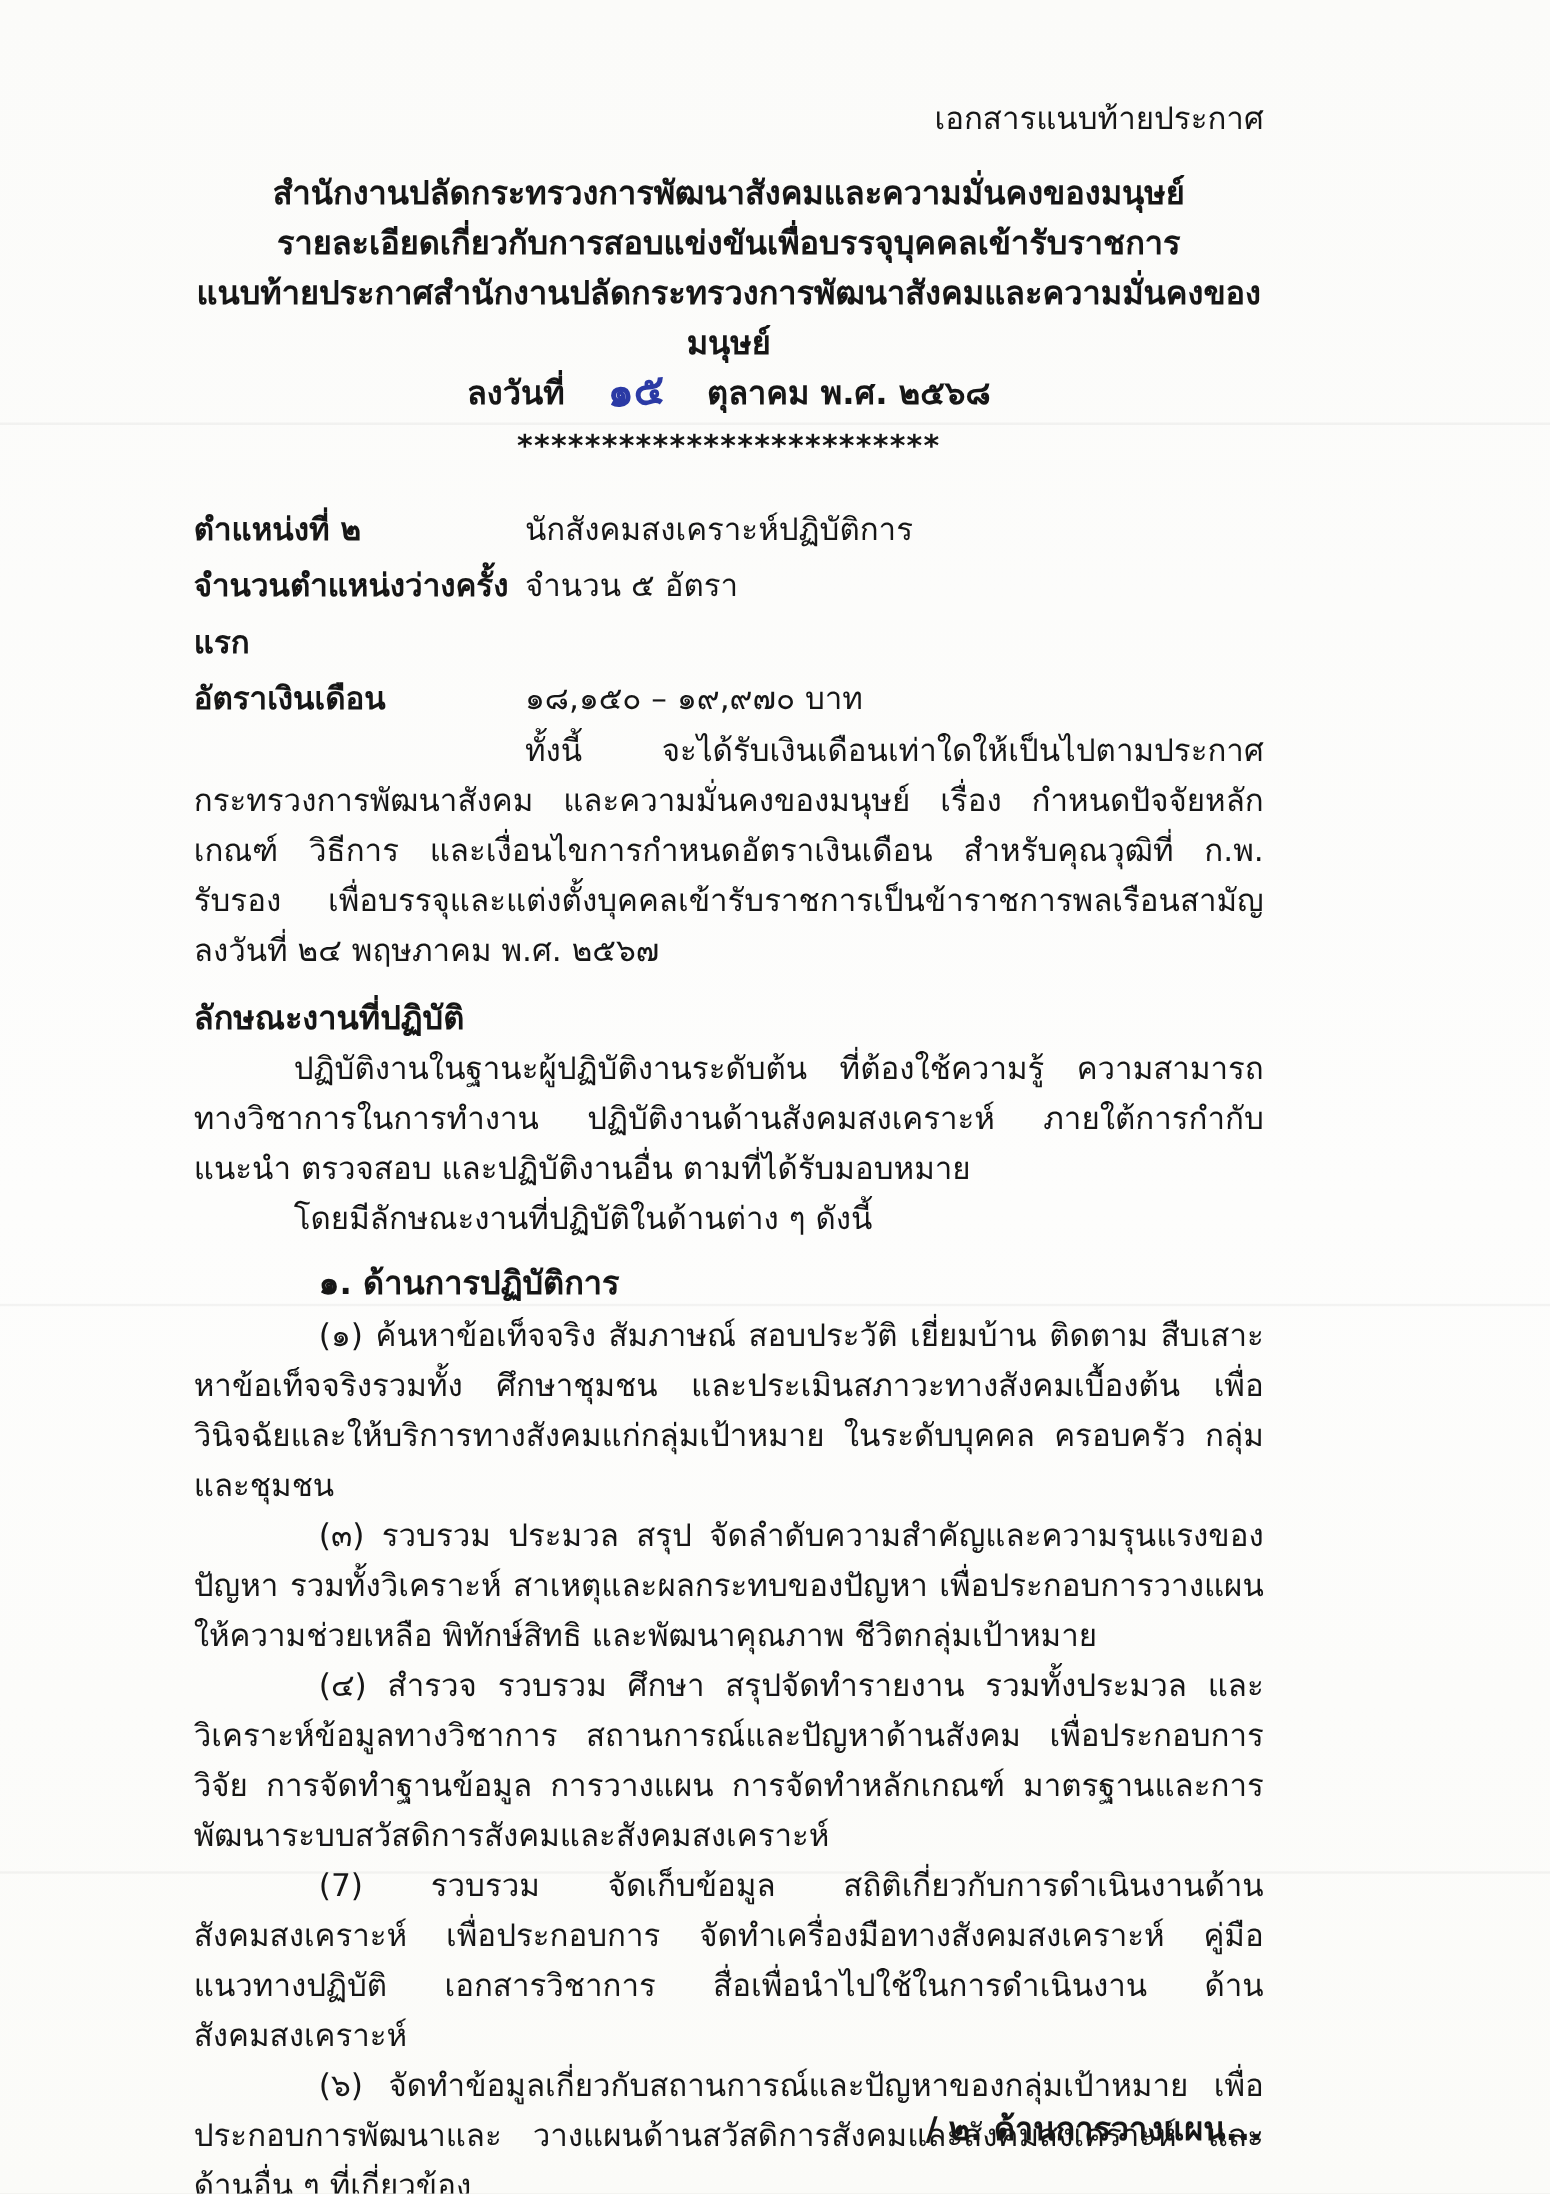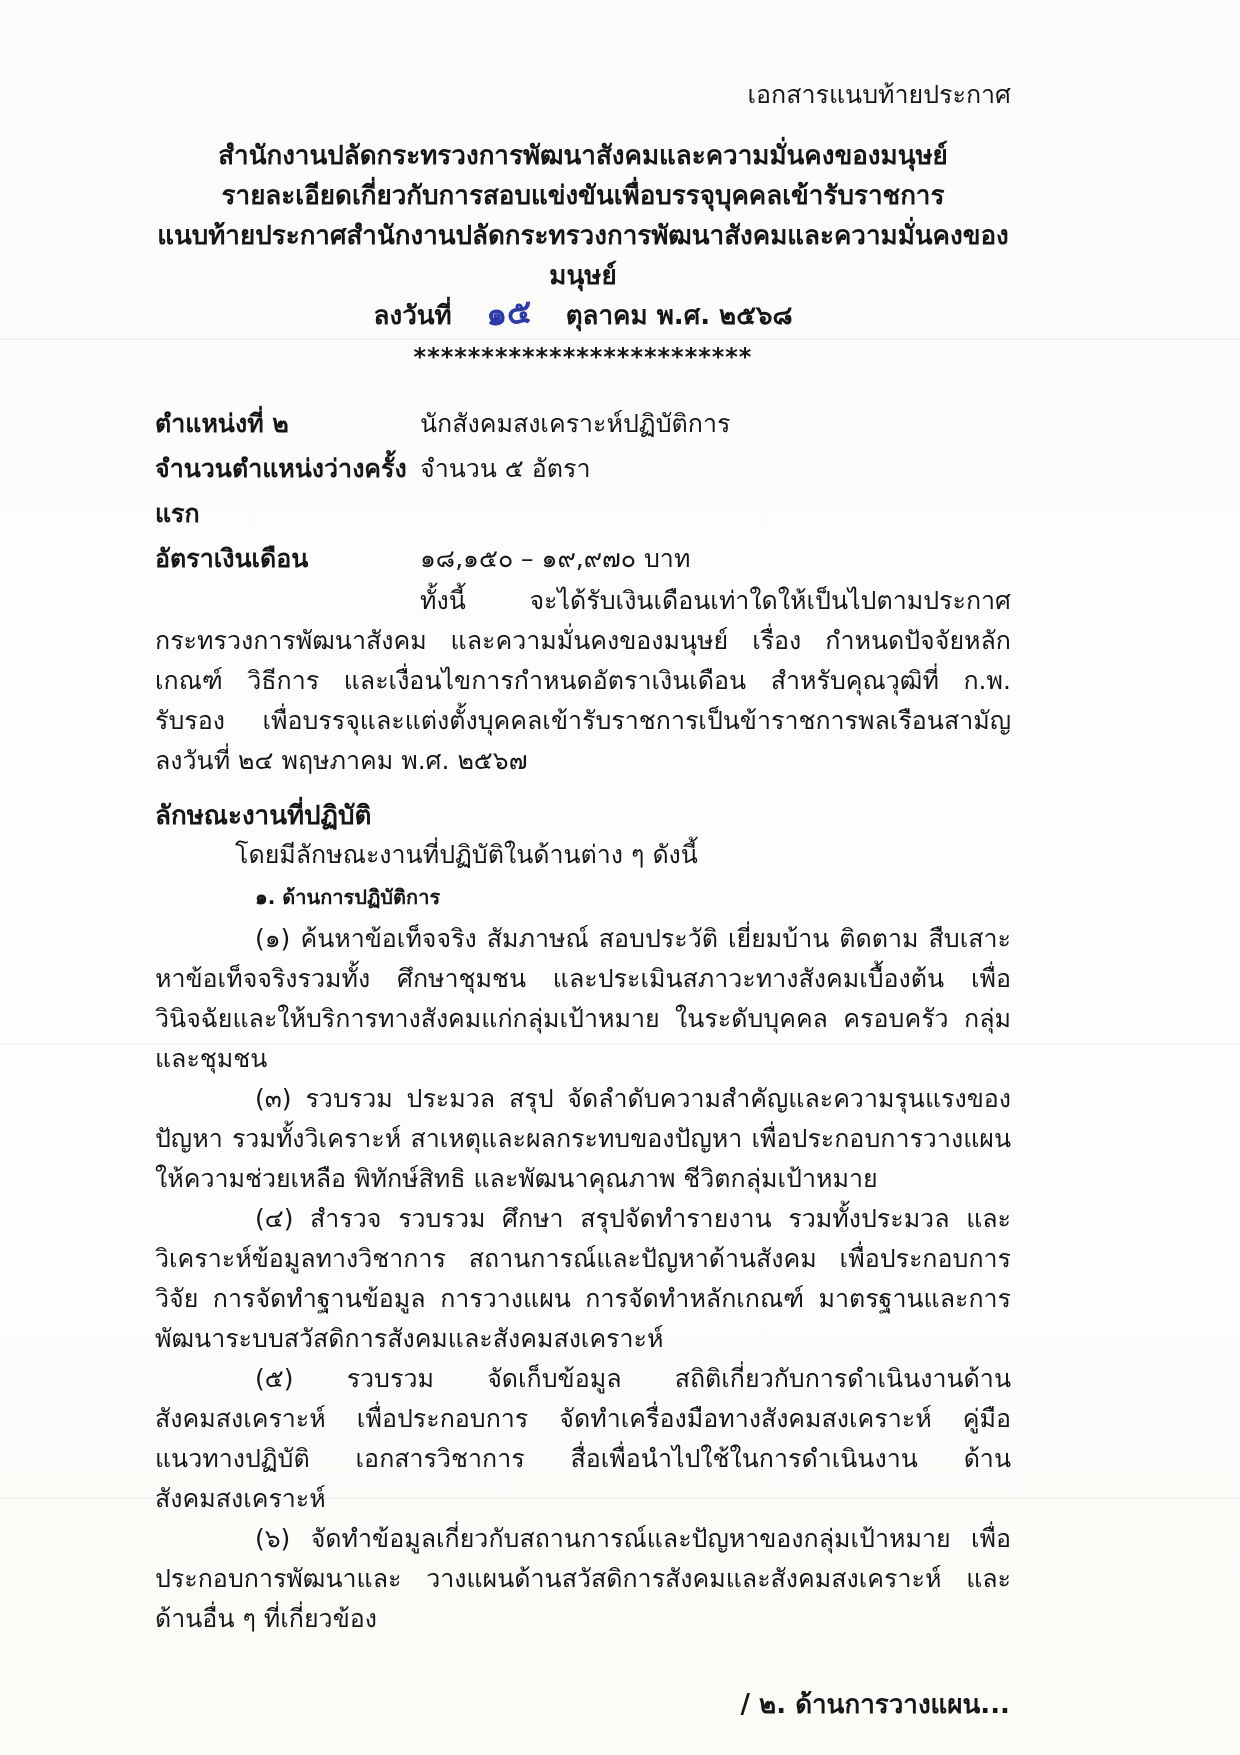--- a/index.html
+++ b/index.html
@@ -86,23 +86,23 @@
   .indent-md { text-indent: 80px; }
   .indent-item { text-indent: 100px; }
   .no-just { text-align: left; }
   .sec-heading {
     margin: 14px 0 0 0;
     font-size: 26px;
     font-weight: bold;
     line-height: 40px;
   }
   .sub-heading {
-    margin: 0 0 0 0;
+    margin: 10px 0 0 0;
     padding-left: 100px;
-    font-size: 20px;
+    font-size: 26px;
     font-weight: bold;
     line-height: 44px;
   }
   .footer {
     position: absolute;
     right: 230px;
     top: 1684px;
     font-weight: bold;
     font-size: 26px;
   }
@@ -143,26 +143,27 @@
       <div class="field-row">
         <div class="f-label">อัตราเงินเดือน</div>
         <div class="f-value">๑๘,๑๕๐ – ๑๙,๙๗๐ บาท</div>
       </div>
     </div>
 
     <p class="para indent-lg">ทั้งนี้ จะได้รับเงินเดือนเท่าใดให้เป็นไปตามประกาศกระทรวงการพัฒนาสังคม และความมั่นคงของมนุษย์ เรื่อง กำหนดปัจจัยหลักเกณฑ์ วิธีการ และเงื่อนไขการกำหนดอัตราเงินเดือน สำหรับคุณวุฒิที่ ก.พ. รับรอง เพื่อบรรจุและแต่งตั้งบุคคลเข้ารับราชการเป็นข้าราชการพลเรือนสามัญ ลงวันที่ ๒๔ พฤษภาคม พ.ศ. ๒๕๖๗</p>
 
     <h3 class="sec-heading">ลักษณะงานที่ปฏิบัติ</h3>
 
+    <p class="para indent-md">ปฏิบัติงานในฐานะผู้ปฏิบัติงานระดับต้น ที่ต้องใช้ความรู้ ความสามารถทางวิชาการในการทำงาน ปฏิบัติงานด้านสังคมสงเคราะห์ ภายใต้การกำกับ แนะนำ ตรวจสอบ และปฏิบัติงานอื่น ตามที่ได้รับมอบหมาย</p>
     <p class="para indent-md no-just">โดยมีลักษณะงานที่ปฏิบัติในด้านต่าง ๆ ดังนี้</p>
 
     <h4 class="sub-heading">๑. ด้านการปฏิบัติการ</h4>
 
     <p class="para indent-item">(๑) ค้นหาข้อเท็จจริง สัมภาษณ์ สอบประวัติ เยี่ยมบ้าน ติดตาม สืบเสาะหาข้อเท็จจริงรวมทั้ง ศึกษาชุมชน และประเมินสภาวะทางสังคมเบื้องต้น เพื่อวินิจฉัยและให้บริการทางสังคมแก่กลุ่มเป้าหมาย ในระดับบุคคล ครอบครัว กลุ่ม และชุมชน</p>
     <p class="para indent-item">(๓) รวบรวม ประมวล สรุป จัดลำดับความสำคัญและความรุนแรงของปัญหา รวมทั้งวิเคราะห์ สาเหตุและผลกระทบของปัญหา เพื่อประกอบการวางแผนให้ความช่วยเหลือ พิทักษ์สิทธิ และพัฒนาคุณภาพ ชีวิตกลุ่มเป้าหมาย</p>
     <p class="para indent-item">(๔) สำรวจ รวบรวม ศึกษา สรุปจัดทำรายงาน รวมทั้งประมวล และวิเคราะห์ข้อมูลทางวิชาการ สถานการณ์และปัญหาด้านสังคม เพื่อประกอบการวิจัย การจัดทำฐานข้อมูล การวางแผน การจัดทำหลักเกณฑ์ มาตรฐานและการพัฒนาระบบสวัสดิการสังคมและสังคมสงเคราะห์</p>
-    <p class="para indent-item">(๕) รวบรวม จัดเก็บข้อมูล สถิติเกี่ยวกับการดำเนินงานด้านสังคมสงเคราะห์ เพื่อประกอบการ จัดทำเครื่องมือทางสังคมสงเคราะห์ คู่มือ แนวทางปฏิบัติ เอกสารวิชาการ สื่อเพื่อนำไปใช้ในการดำเนินงาน ด้านสังคมสงเคราะห์</p>
+    <p class="para indent-item">(7) รวบรวม จัดเก็บข้อมูล สถิติเกี่ยวกับการดำเนินงานด้านสังคมสงเคราะห์ เพื่อประกอบการ จัดทำเครื่องมือทางสังคมสงเคราะห์ คู่มือ แนวทางปฏิบัติ เอกสารวิชาการ สื่อเพื่อนำไปใช้ในการดำเนินงาน ด้านสังคมสงเคราะห์</p>
     <p class="para indent-item">(๖) จัดทำข้อมูลเกี่ยวกับสถานการณ์และปัญหาของกลุ่มเป้าหมาย เพื่อประกอบการพัฒนาและ วางแผนด้านสวัสดิการสังคมและสังคมสงเคราะห์ และด้านอื่น ๆ ที่เกี่ยวข้อง</p>
 
   </div>
 
   <div class="footer">/ ๒. ด้านการวางแผน...</div>
 </div>
 
 </body></html>

